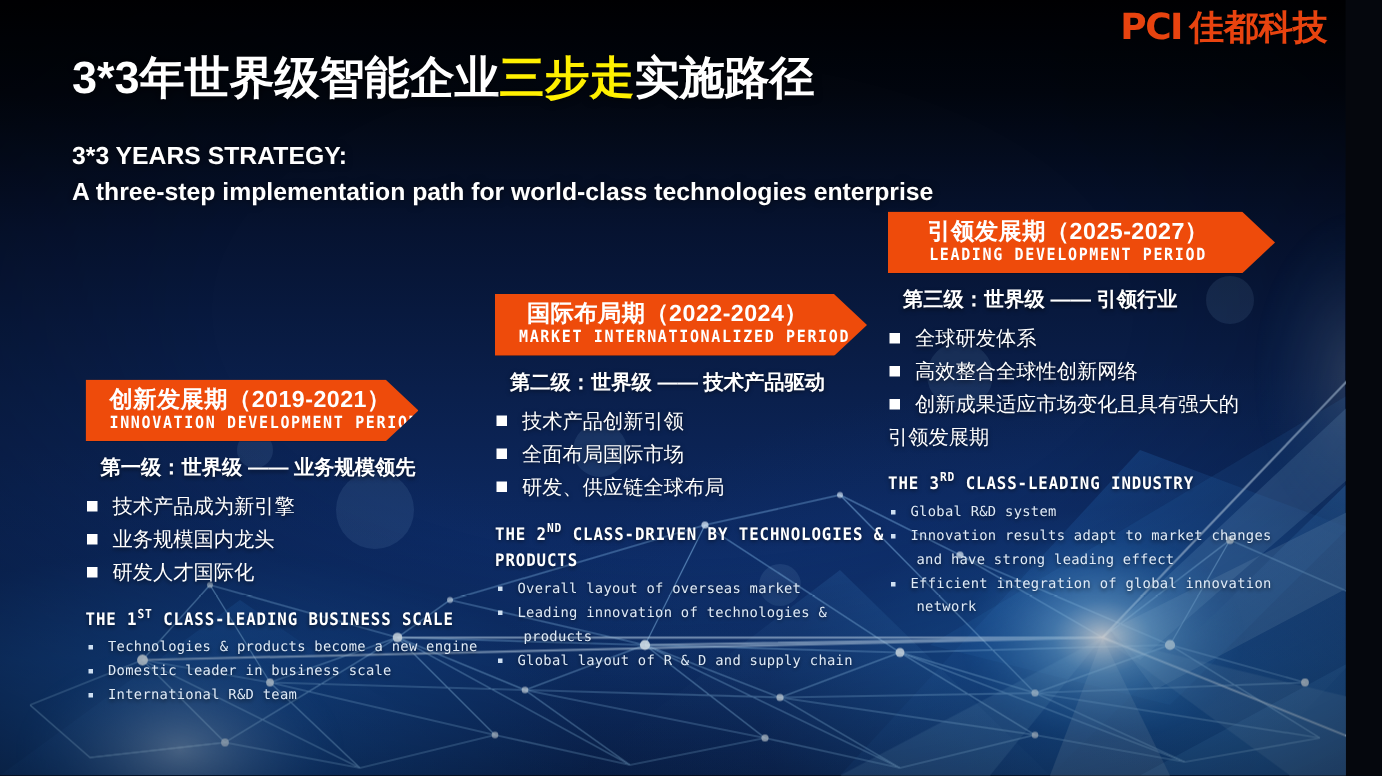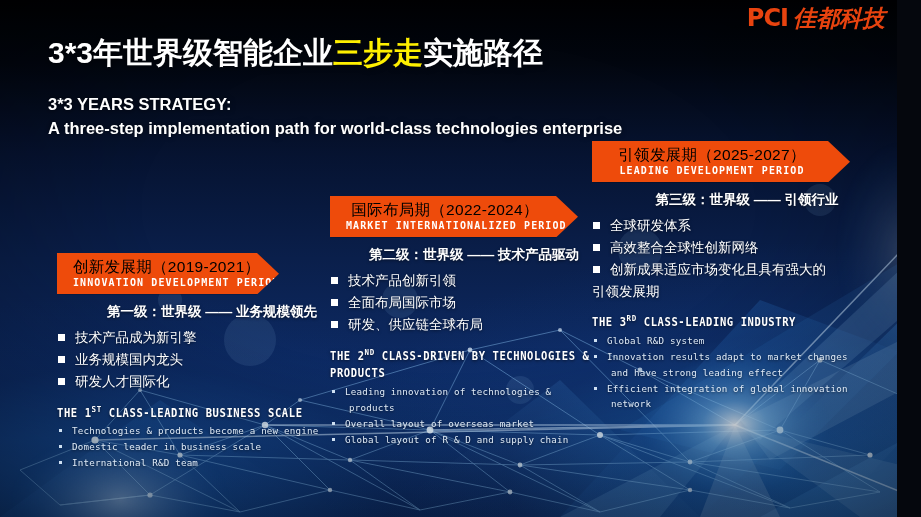--- a/index.html
+++ b/index.html
@@ -30,21 +30,21 @@
     position:absolute; top:6px; right:12px;
     display:flex; align-items:center; gap:5px;
     color:#E8430F;
   }
   #logo .pci {
     font-size:24px; font-weight:bold; letter-spacing:-1px;
     font-family:"DejaVu Sans", sans-serif;
     line-height:1;
   }
   #logo .cn {
-    font-size:23px; font-weight:bold; letter-spacing:0px; line-height:1;font-style:italic;
+    font-size:23px; font-weight:bold; letter-spacing:0px; line-height:1;
   }
 
   
   #header { position:absolute; left:48px; top:36px; width:720px; }
   #title-cn {
     font-size:30px; font-weight:bold; color:#ffffff; line-height:1.15;
     letter-spacing:0px; white-space:nowrap;
     text-shadow:0 0 6px rgba(0,0,0,.7);
   }
   #title-cn .hl { color:#FFF000;text-align:center; }
@@ -63,37 +63,36 @@
   .step { position:absolute; }
   .banner {
     position:relative;
     background:#EE4B0B;
     padding:4px 34px 5px 16px;
     clip-path:polygon(0 0, calc(100% - 22px) 0, 100% 50%, calc(100% - 22px) 100%, 0 100%);
     text-align:center;
     box-shadow:0 2px 8px rgba(0,0,0,.45);
   }
   .banner-cn {
-    color:#000000; font-weight:normal; font-size:15.5px; line-height:1.25;
+    color:#ffffff; font-weight:bold; font-size:15.5px; line-height:1.25;
     letter-spacing:0.3px; white-space:nowrap;
   }
   .banner-en {
     color:#ffffff; font-weight:bold; font-size:10px; line-height:1.2;
     letter-spacing:1.1px; white-space:nowrap;
     font-family:"DejaVu Sans Mono", monospace;
     transform:scaleY(1.12); transform-origin:center;
     margin-top:1px;
   }
 
   .body { padding-top:9px; }
   .lvl {
     color:#ffffff; font-weight:bold; font-size:13.5px; line-height:1.3;
     margin-left:10px; margin-bottom:6px; white-space:nowrap;
     text-shadow:0 1px 3px rgba(0,0,0,.6);
-    text-align:center;
   }
   ul.cn-list { list-style:none; }
   ul.cn-list li {
     color:#ffffff; font-size:13.5px; line-height:1.62;
     position:relative; padding-left:18px;
     text-shadow:0 1px 3px rgba(0,0,0,.6);
   }
   ul.cn-list li::before {
     content:""; position:absolute; left:1px; top:7px;
     width:7px; height:7px; background:#ffffff;
@@ -279,22 +278,22 @@
     <div class="body">
       <div class="lvl">第二级：世界级 —— 技术产品驱动</div>
       <ul class="cn-list">
         <li>技术产品创新引领</li>
         <li>全面布局国际市场</li>
         <li>研发、供应链全球布局</li>
       </ul>
       <div class="en-head"><span>THE 2</span><sup>ND</sup><span> CLASS-DRIVEN BY TECHNOLOGIES &amp;</span></div>
       <div class="en-head" style="margin-top:2px">PRODUCTS</div>
       <ul class="en-list">
+        <li>Overall layout of overseas market</li>
         <li><span>Leading innovation of technologies &amp;</span><span class="cont">products</span></li>
-        <li>Overall layout of overseas market</li>
         <li>Global layout of R &amp; D and supply chain</li>
       </ul>
     </div>
   </div>
 
   <div class="step" id="step3">
     <div class="banner">
       <div class="banner-cn">引领发展期（2025-2027）</div>
       <div class="banner-en">LEADING DEVELOPMENT PERIOD</div>
     </div>

